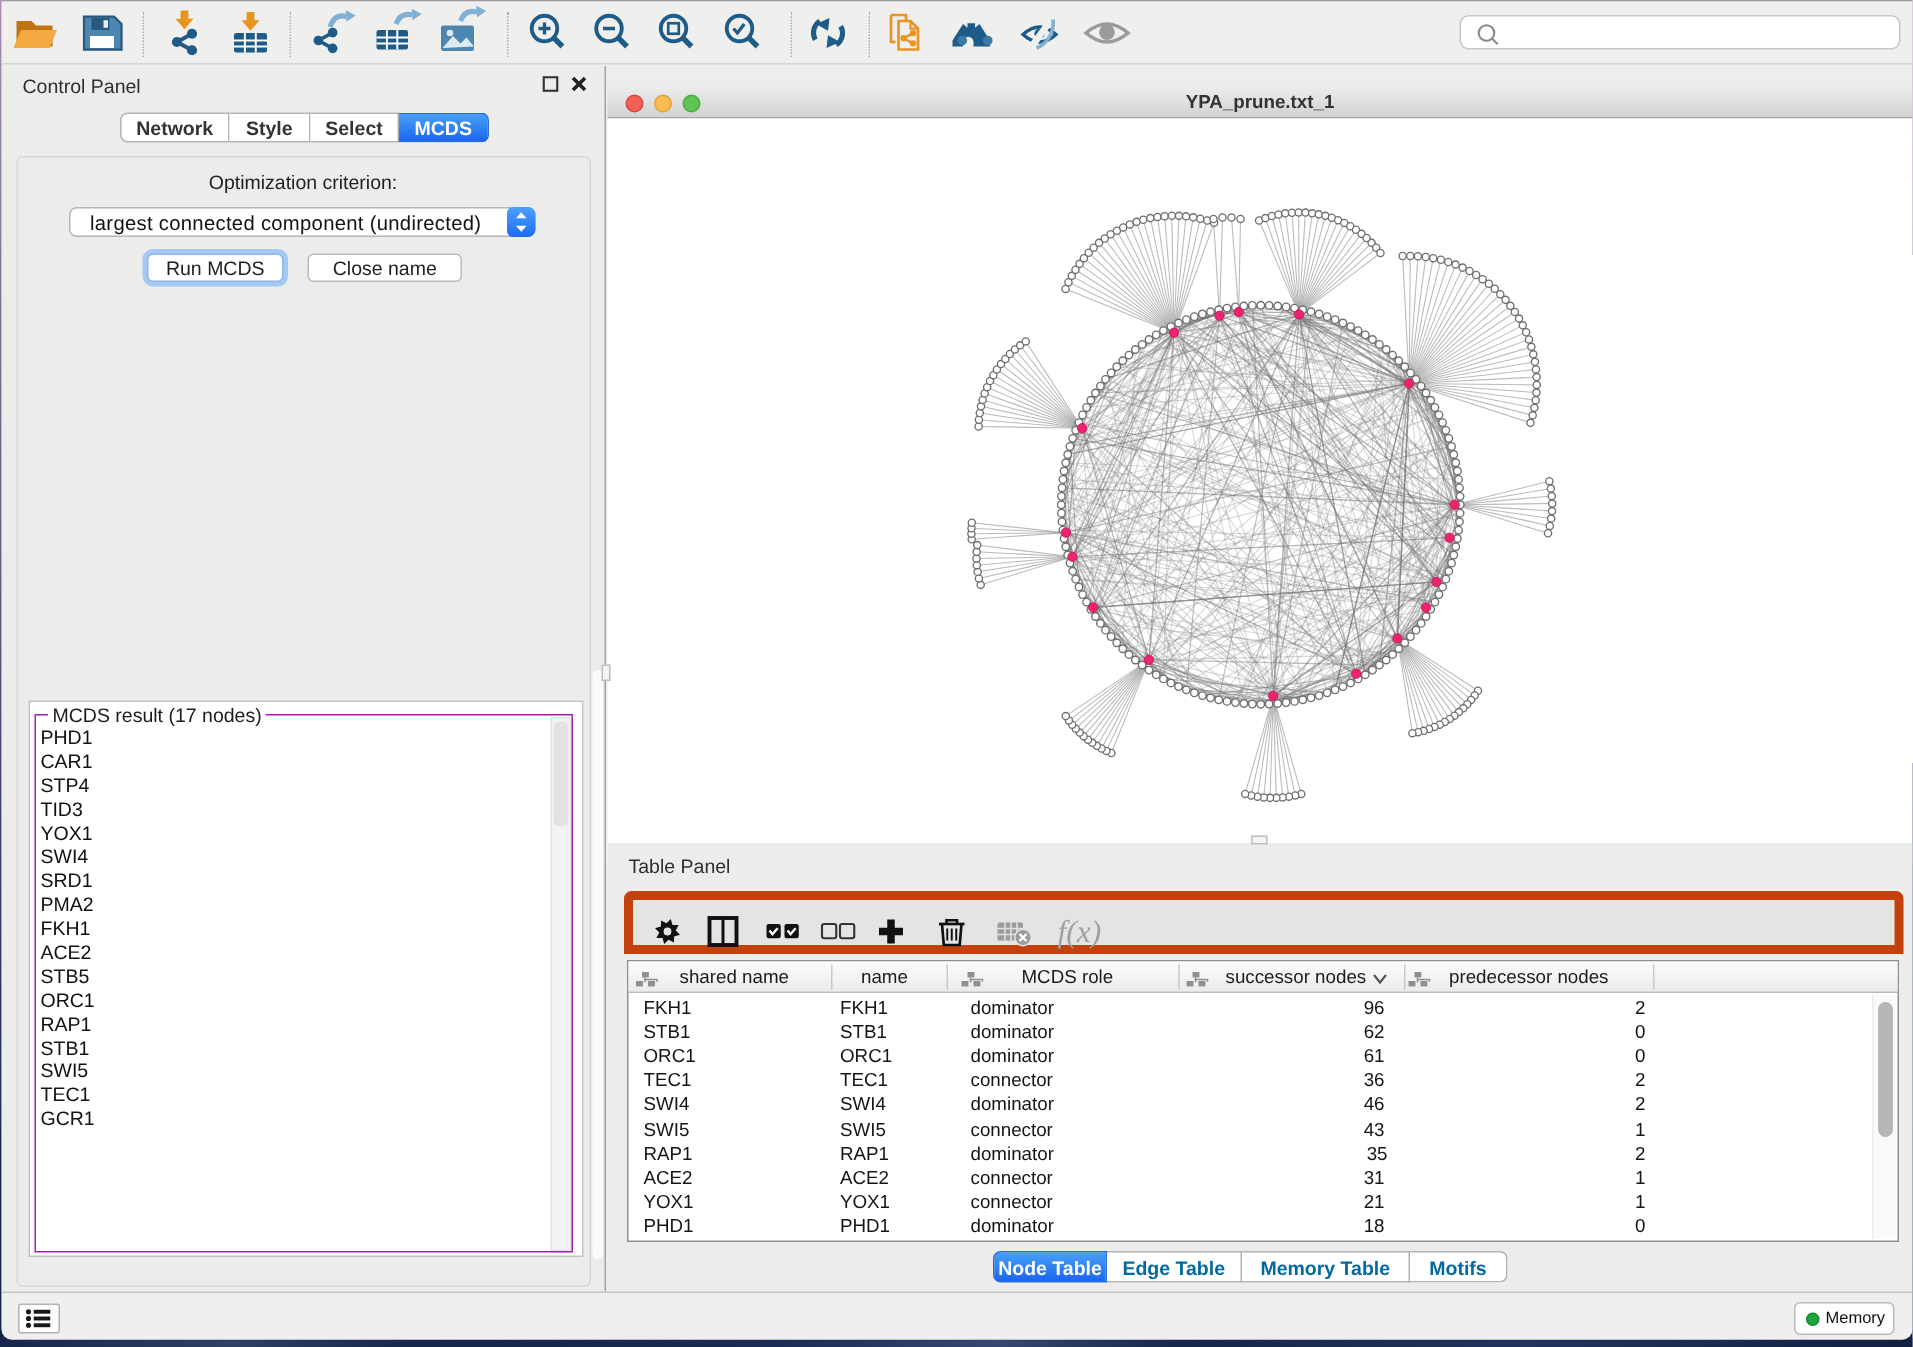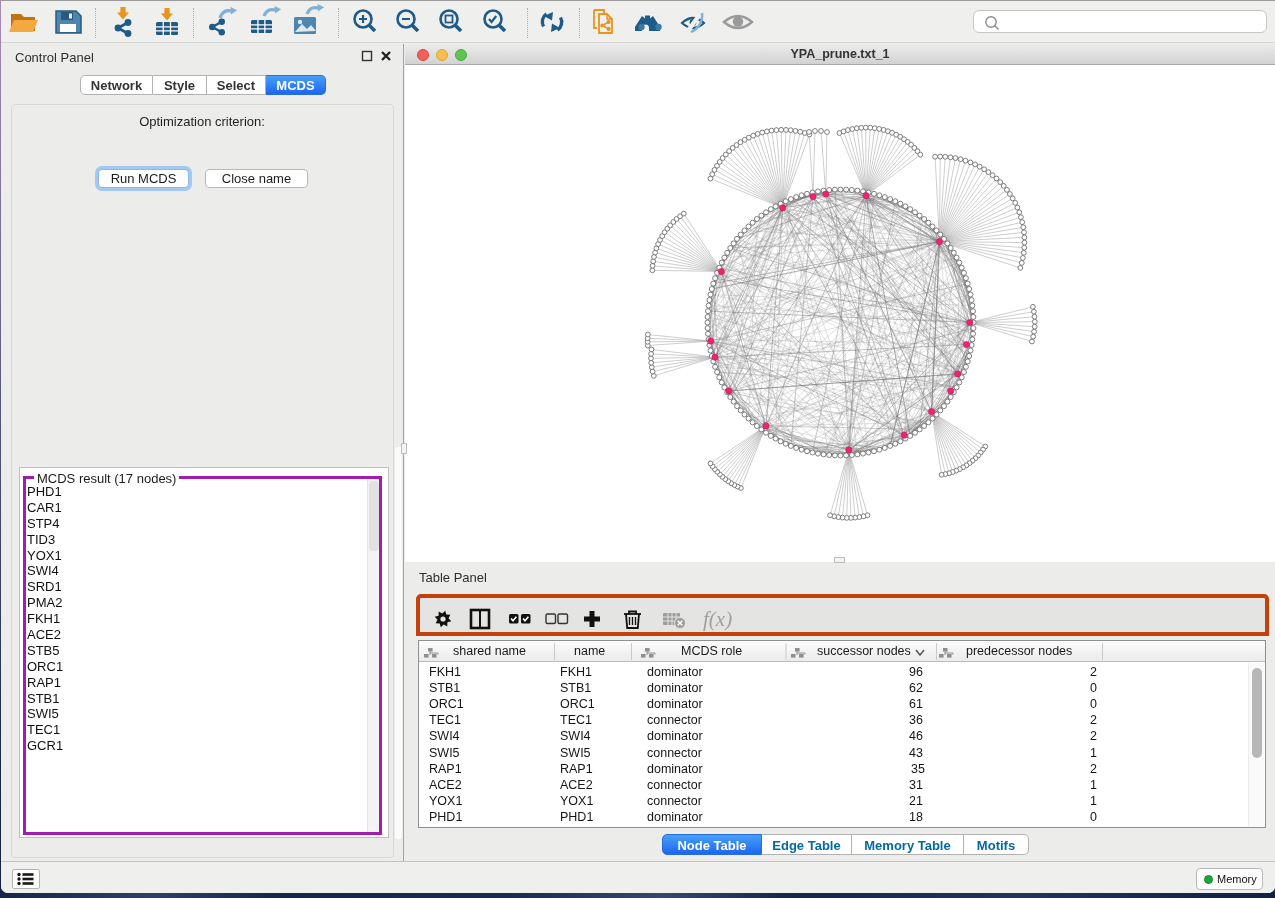--- a/index.html
+++ b/index.html
@@ -14,35 +14,35 @@
 #tabs div:first-child{border-left:1px solid #b2b2b2;border-radius:5px 0 0 5px}
 #tabs div.act{background:linear-gradient(#47a0f9,#1c66ee);color:#fff;border-color:#2b6dd8;border-radius:0 5px 5px 0}
 #cpbody{position:absolute;left:10px;top:60px;width:383px;height:754px;border:1px solid #d8d8d7;border-radius:4px}
 #optlab{position:absolute;left:0;top:70px;width:100%;text-align:center;font-size:13px;color:#1f1f1f}
 #combo{position:absolute;left:45px;top:94px;width:311px;height:20px;background:#fff;border:1px solid #b5b5b5;border-radius:5px;font-size:13.5px;letter-spacing:0.2px;color:#111;line-height:19px;padding-left:13px}
 #combo .cap{position:absolute;right:-1px;top:-1px;width:19px;height:20px;background:linear-gradient(#4da2fc,#1c6cf0);border-radius:4px 5px 5px 4px}
 .btn{position:absolute;top:125px;height:19px;background:#fff;border:1px solid #b9b9b9;border-radius:4px;font-size:13px;color:#1d1d1d;text-align:center;line-height:18px}
 #runbtn{left:97px;width:91px;box-shadow:0 0 0 3px #a3c8f2;border-color:#8fb6e6}
 #closebtn{left:204px;width:103px}
 #fieldwrap{position:absolute;left:18px;top:423px;width:370px;height:371px;background:#fff;border:1px solid #c0c0c0}
-#fieldset{position:absolute;left:3px;top:8px;right:6px;bottom:2px;border:3px solid #a21caf}
+#fieldset{position:absolute;left:3px;top:8px;right:6px;bottom:2px;border:1px solid #a21caf}
 #legend{position:absolute;left:8px;top:-8px;background:#fff;padding:0 3px;font-size:13px;color:#1c1c1c}
 #mlist{position:absolute;left:7px;top:16px;font-size:13px;color:#111}
 #mlist .li{height:15.9px;line-height:15.9px}
 #innerbar{position:absolute;right:7px;top:10px;width:14px;bottom:3px;background:#f3f3f3;border:1px solid #e4e4e4}
 #innerbar .th{position:absolute;left:1px;right:1px;top:2px;height:70px;background:#e2e2e2;border-radius:4px}
 #cpsb{position:absolute;right:1px;top:403px;width:7px;height:392px;background:#fbfbfb;border-radius:3px}
-#netwin{position:absolute;left:404px;top:43px;width:870px;height:518px}
+#netwin{position:absolute;left:404px;top:57px;width:870px;height:518px}
 #nettitle{position:absolute;left:0;top:0;width:100%;height:21px;background:linear-gradient(#ececec,#d2d2d2);border-bottom:1px solid #a9a9a9}
 #nettitle .t{position:absolute;width:100%;text-align:center;top:3px;font-size:12.5px;font-weight:bold;color:#333}
 .light{position:absolute;top:4.5px;width:12px;height:12px;border-radius:6px}
 #canvas{position:absolute;left:0;top:21px;width:870px;height:497px;background:#fff}
 #tp{position:absolute;left:404px;top:561px;width:870px;height:299px;background:#ececeb}
 #tp .title{position:absolute;left:14px;top:8px;font-size:13px;color:#2e2e2e}
-#tptools{position:absolute;left:11px;top:32px;width:853px;height:42px;background:#e4e4e3;border:4px solid #c2410c;border-radius:5px 5px 0 0}
+#tptools{position:absolute;left:11px;top:32px;width:853px;height:42px;background:#e4e4e3;border:6px solid #c2410c;border-radius:5px 5px 0 0}
 #ttable{position:absolute;left:13px;top:78px;width:848px;height:188px;background:#fff;border:1px solid #8f8f8f}
 #thead{position:absolute;left:0;top:0;width:100%;height:21px;background:linear-gradient(#fcfcfc,#ebebea);border-bottom:1px solid #bbb;font-size:12.5px;color:#1b1b1b}
 #thead span{position:absolute;top:3px}
 .trow{position:absolute;left:0;width:830px;height:16px;font-size:12.5px;color:#151515}
 .trow span{position:absolute;top:1px}
 .trow .num{text-align:right}
 #tsb{position:absolute;right:1px;top:22px;width:16px;bottom:1px;background:#fafafa;border-left:1px solid #ececec}
 #tsb .th{position:absolute;left:2.5px;width:10px;top:5px;height:90px;background:#b7b7b7;border-radius:5px}
 #btabs{position:absolute;left:257px;top:272px;height:21px;display:flex}
 #btabs div{height:21px;line-height:21px;text-align:center;font-size:13px;font-weight:bold;color:#0369a1;background:#fff;border:1px solid #b2b2b2;border-left:none}
@@ -163,20 +163,24 @@
         <path d="M21 2 L29 10 M29 2 L21 10" stroke="#222" stroke-width="2.4"></path>
       </svg>
  <div id="tabs">
         <div style="width:73px">Network</div>
         <div style="width:54px">Style</div>
         <div style="width:59px">Select</div>
         <div class="act" style="width:60px">MCDS</div>
       </div>
  <div id="cpbody"></div>
  <div id="optlab">Optimization criterion:</div>
+ <div id="combo">largest connected component (undirected)<span class="cap"><svg width="19" height="20">
+            <path d="M9.5 3.5 L13 7.5 L6 7.5 Z" fill="#fff"></path>
+            <path d="M9.5 16.5 L13 12.5 L6 12.5 Z" fill="#fff"></path>
+          </svg></span></div>
  <div class="btn" id="runbtn">Run MCDS</div>
  <div class="btn" id="closebtn">Close name</div>
  <div id="fieldwrap">
    <div id="innerbar">
           <div class="th"></div>
         </div>
    <div id="fieldset">
           <div id="legend">MCDS result (17 nodes)</div>
         </div>
    <div id="mlist">
@@ -1444,21 +1448,21 @@
           <span style="left:141px">PHD1</span>
           <span style="left:228px">dominator</span>
           <span class="num" style="left:404px;width:100px">18</span>
           <span class="num" style="left:578px;width:100px">0</span>
         </div>
    <div id="tsb">
           <div class="th"></div>
         </div>
  </div>
  <div id="btabs">
-        <div class="act" style="width:100px">Node Table</div>
+        <div class="act" style="width:76px">Node Table</div>
         <div style="width:90px">Edge Table</div>
         <div style="width:112px">Memory Table</div>
         <div style="width:65px">Motifs</div>
       </div>
 </div>
 
 <div style="position:absolute;left:400px;top:442px;width:6px;height:11px;background:#f4f4f4;border:1px solid #bdbdbd"></div>
 <div style="position:absolute;left:833px;top:556px;width:11px;height:6px;background:#f4f4f4;border:1px solid #bdbdbd"></div>
 <div id="status">
  <div id="listbtn"><svg width="26" height="18">

